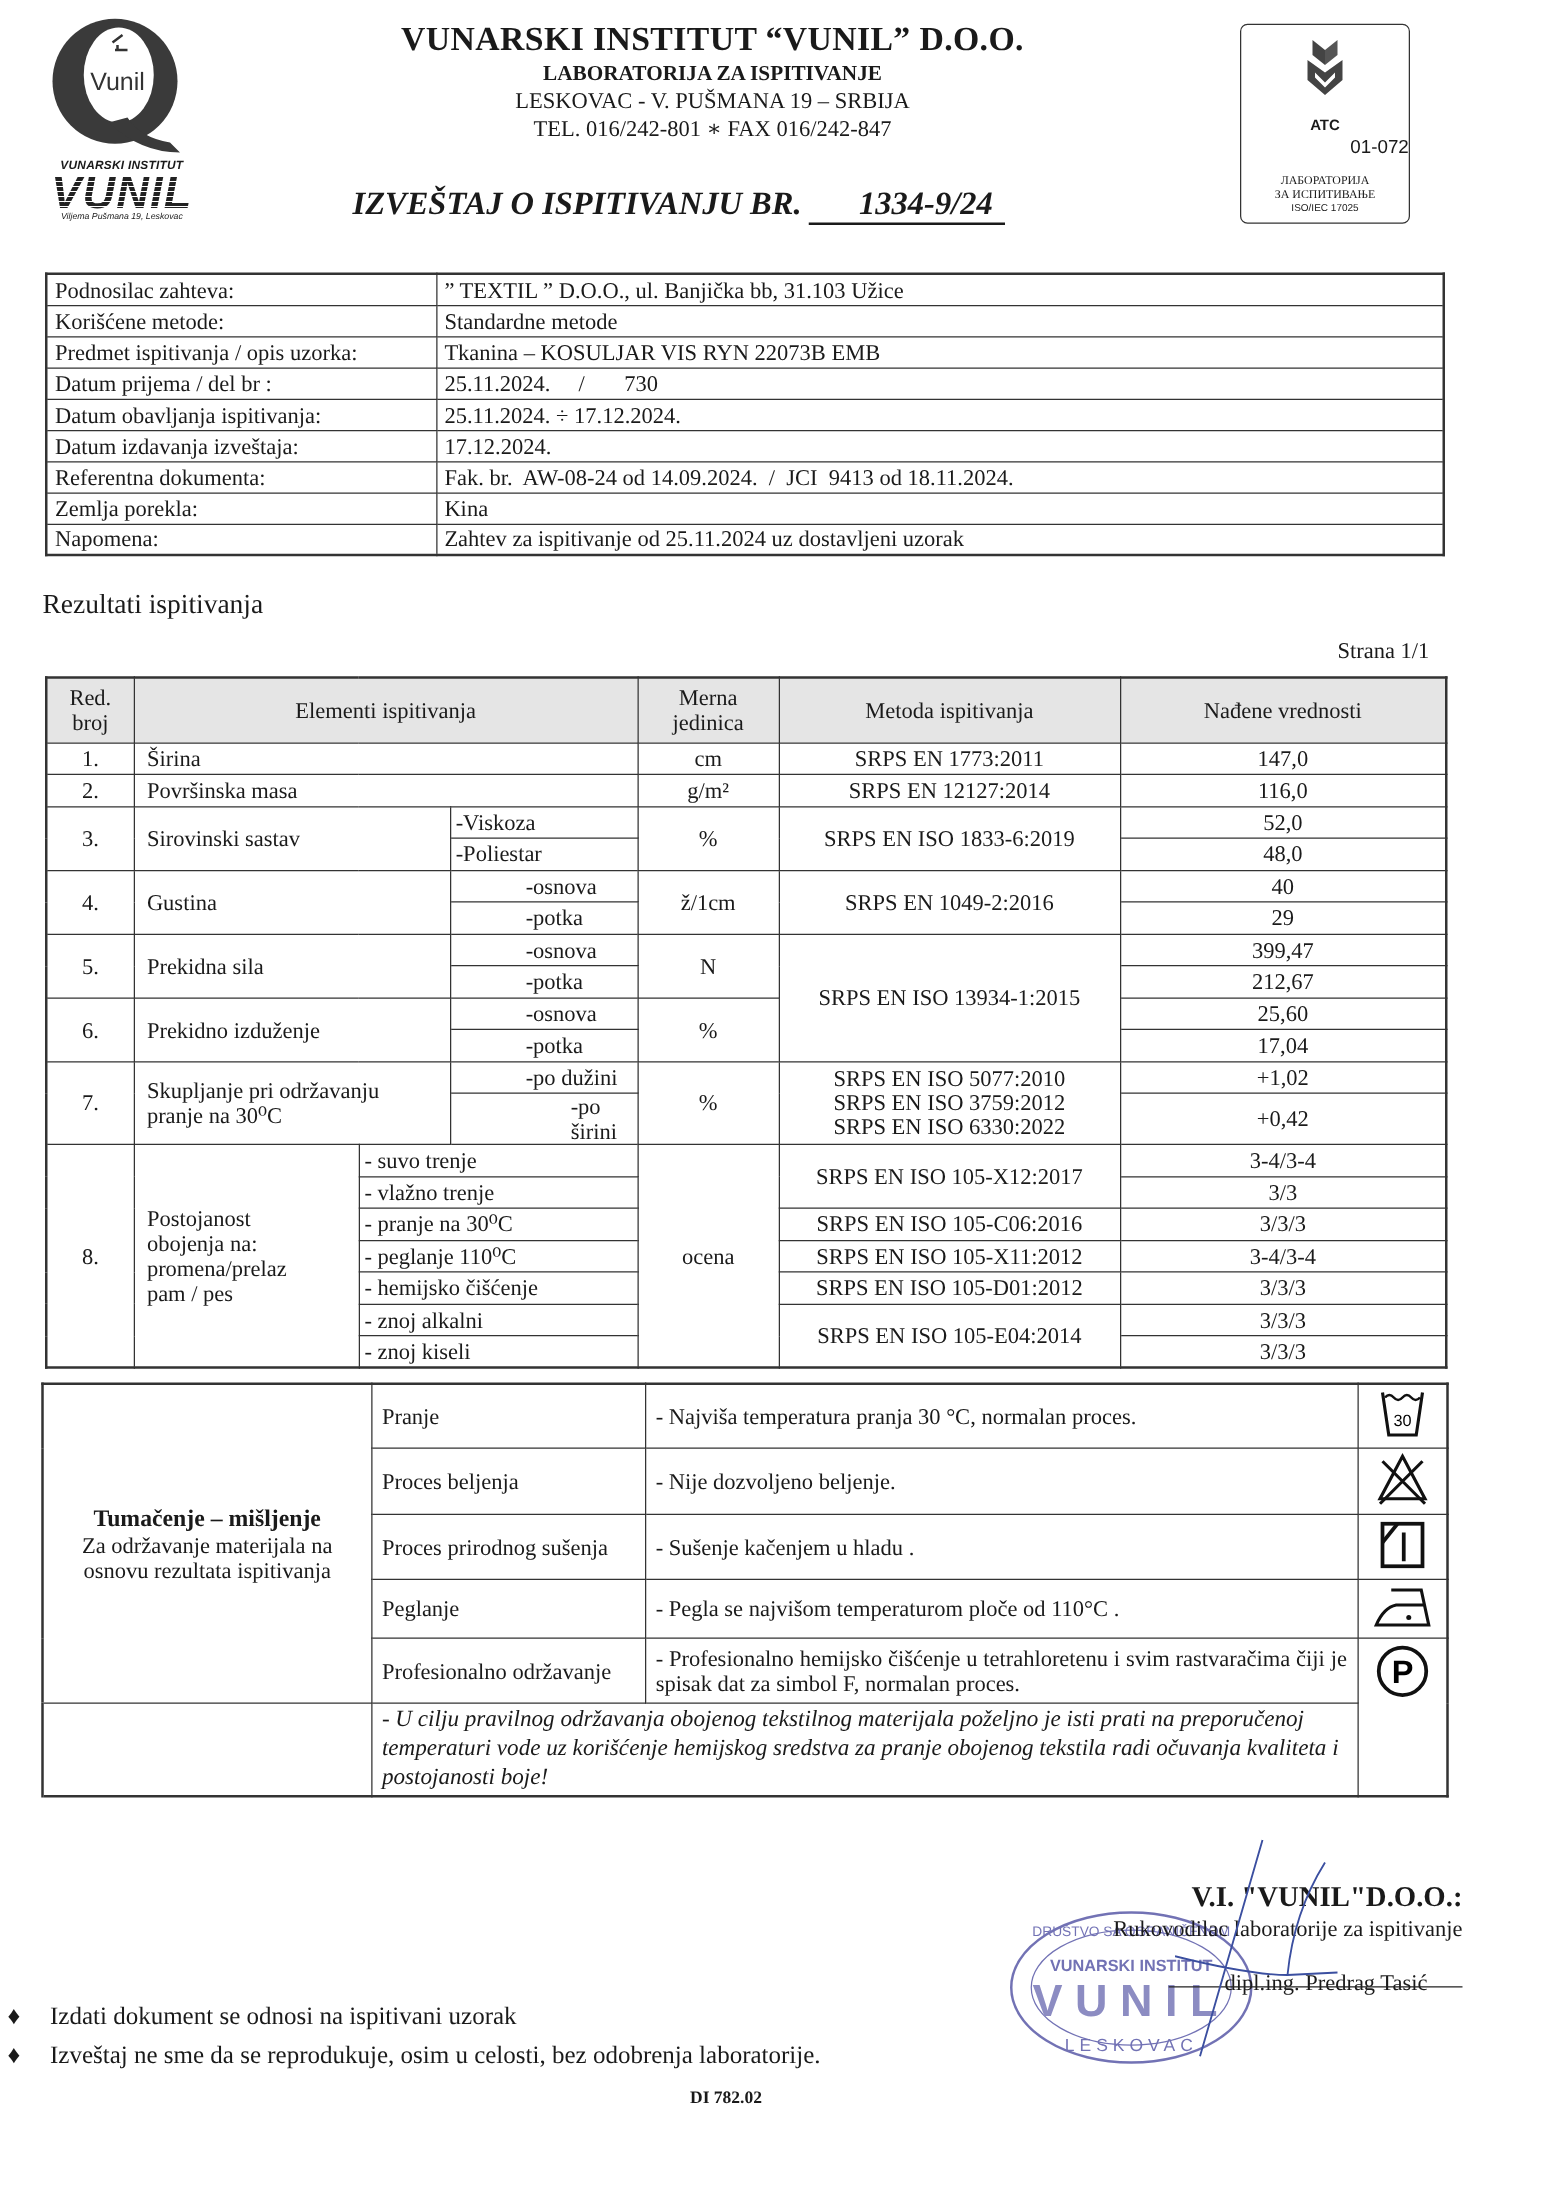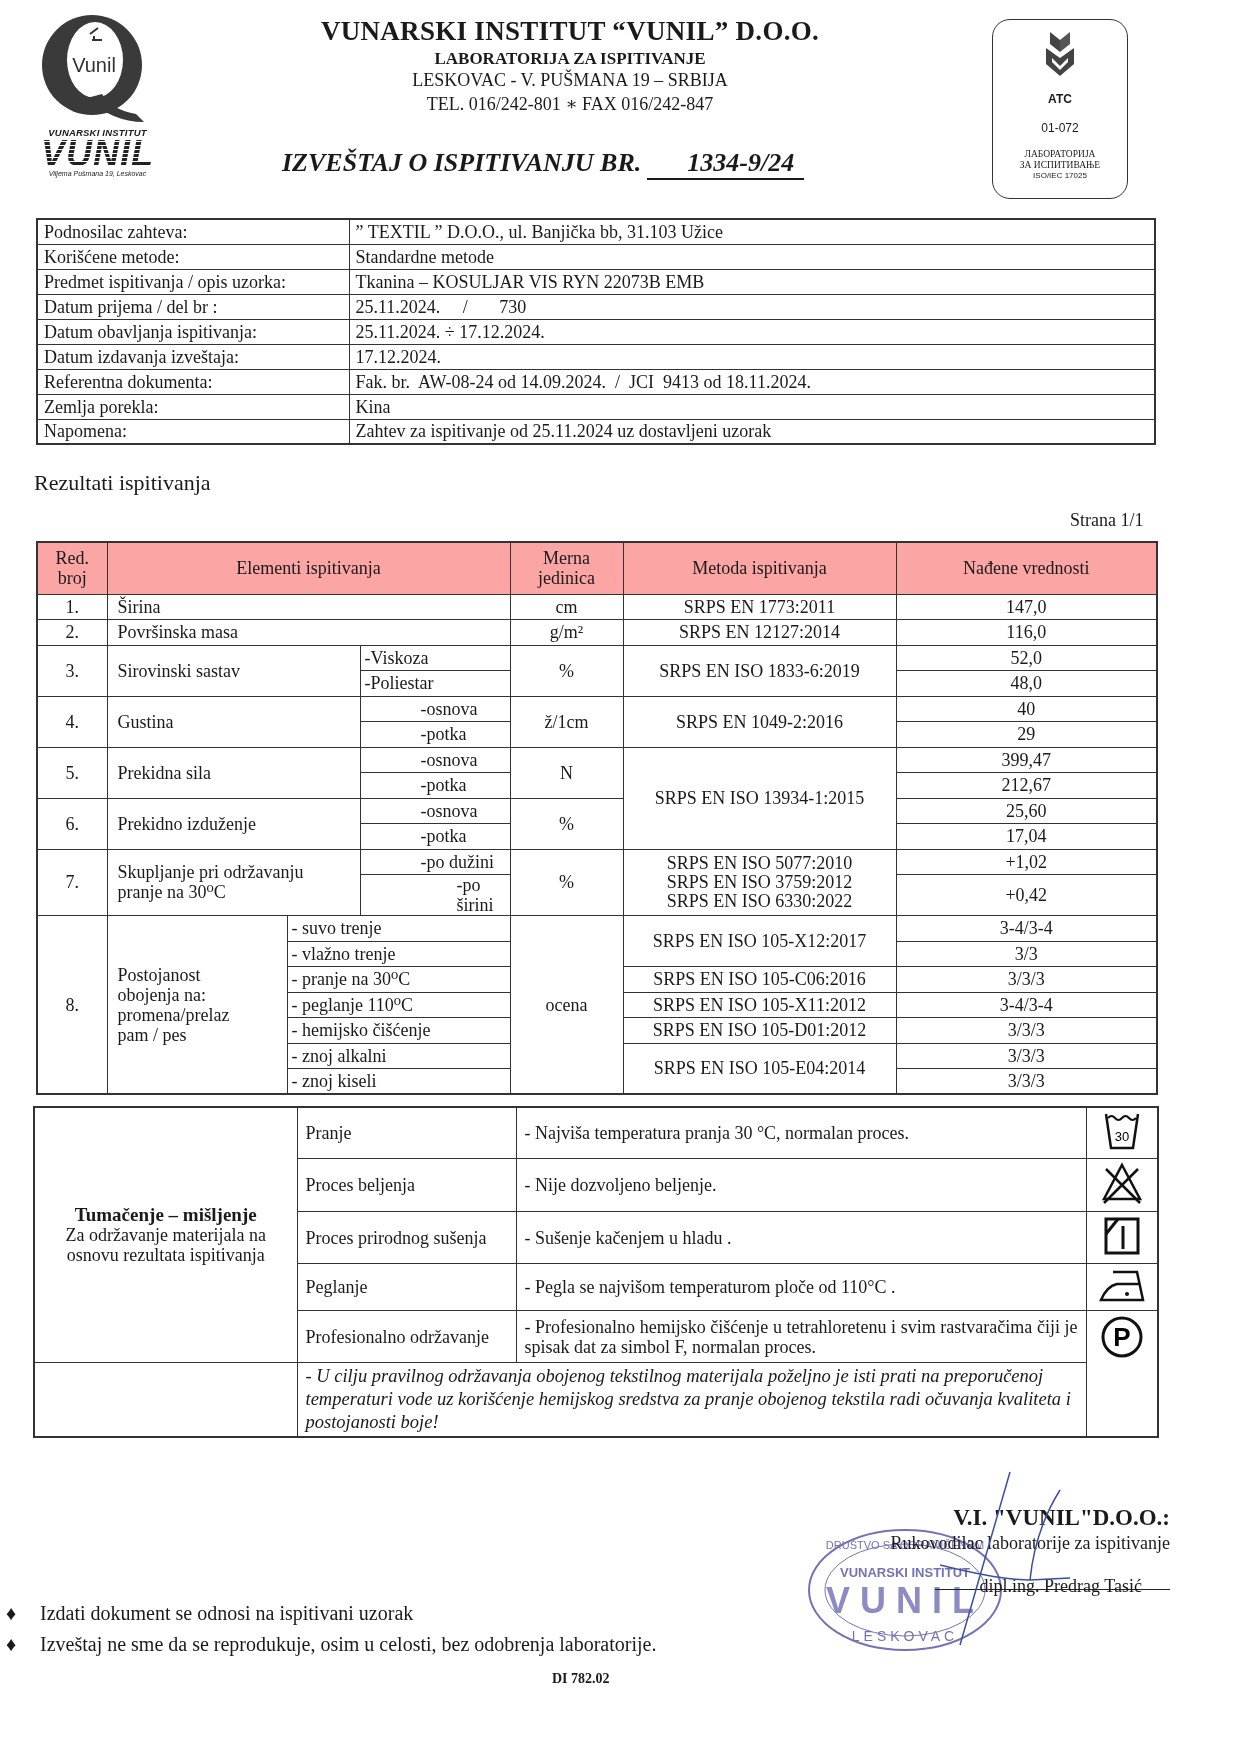--- a/index.html
+++ b/index.html
@@ -15,40 +15,40 @@
   .logo-text .l3 { font-family: "Liberation Sans", sans-serif; font-style: italic; font-size: 7px; }
 
   .hdr { position: absolute; left: 270px; top: 16px; width: 600px; text-align: center; }
   .hdr .h1 { font-weight: bold; font-size: 27px; letter-spacing: .3px; }
   .hdr .h2 { font-weight: bold; font-size: 17px; margin-top: 2px; }
   .hdr .h3 { font-size: 18px; margin-top: 1px; }
   .hdr .h4 { font-size: 18px; margin-top: 2px; }
   .report-title { position: absolute; left: 282px; top: 148px; font-weight: bold; font-style: italic; font-size: 26px; }
   .report-title .num { display: inline-block; border-bottom: 2px solid #1a1a1a; padding: 0 10px 0 40px; margin-left: 6px; }
 
-  .atc-box { position: absolute; left: 992px; top: 19px; width: 136px; height: 180px; border: 1.5px solid #333; border-radius: 18px; text-align: center; font-family: "Liberation Sans", sans-serif; }
+  .atc-box { position: absolute; left: 992px; top: 19px; width: 136px; height: 160px; border: 1.5px solid #333; border-radius: 6px; text-align: center; font-family: "Liberation Sans", sans-serif; }
   .atc-box svg { margin-top: 8px; }
   .atc-box .atc { font-weight: bold; font-size: 12px; margin-top: 2px; }
-  .atc-box .code { font-size: 12px; margin-top: 15px; }
+  .atc-box .code { font-size: 15px; margin-top: 2px; text-align: right; }
   .atc-box .lab { font-size: 9.5px; line-height: 11px; margin-top: 14px; font-family: Liberation Serif, serif; }
   .atc-box .iso { font-size: 8px; }
 
   
   table { border-collapse: collapse; }
   .info { position: absolute; left: 36px; top: 218px; width: 1120px; border: 2.5px solid #333; }
   .info td { border: 1.2px solid #333; font-size: 18px; height: 25px; padding: 0 6px; line-height: 22px; }
   .info td.k { width: 312px; }
 
   .res-title { position: absolute; left: 34px; top: 470px; font-size: 22px; }
   .page-no { position: absolute; left: 1070px; top: 510px; font-size: 18px; }
 
   
   .res { position: absolute; left: 36px; top: 541px; width: 1120px; border: 2.5px solid #333; table-layout: fixed; }
   .res td, .res th { border: 1.2px solid #333; font-size: 18px; font-weight: normal; line-height: 20px; padding: 0 6px; }
-  .res th { background: #fca5a5; text-align: center; height: 52px; }
+  .res th { background: #e5e5e5; text-align: center; height: 52px; }
   .res td { height: 25.5px; }
   .c { text-align: center; }
   .res .rn { text-align: center; }
   .res .elem { padding-left: 10px; }
   .res .sub { padding-left: 4px; }
 
   
   .care { position: absolute; left: 33px; top: 1106px; width: 1124px; border: 2.5px solid #333; table-layout: fixed; }
   .care td { border: 1.2px solid #333; font-size: 18px; line-height: 20px; padding: 2px 8px; vertical-align: middle; }
   .care .lbl { text-align: center; }

